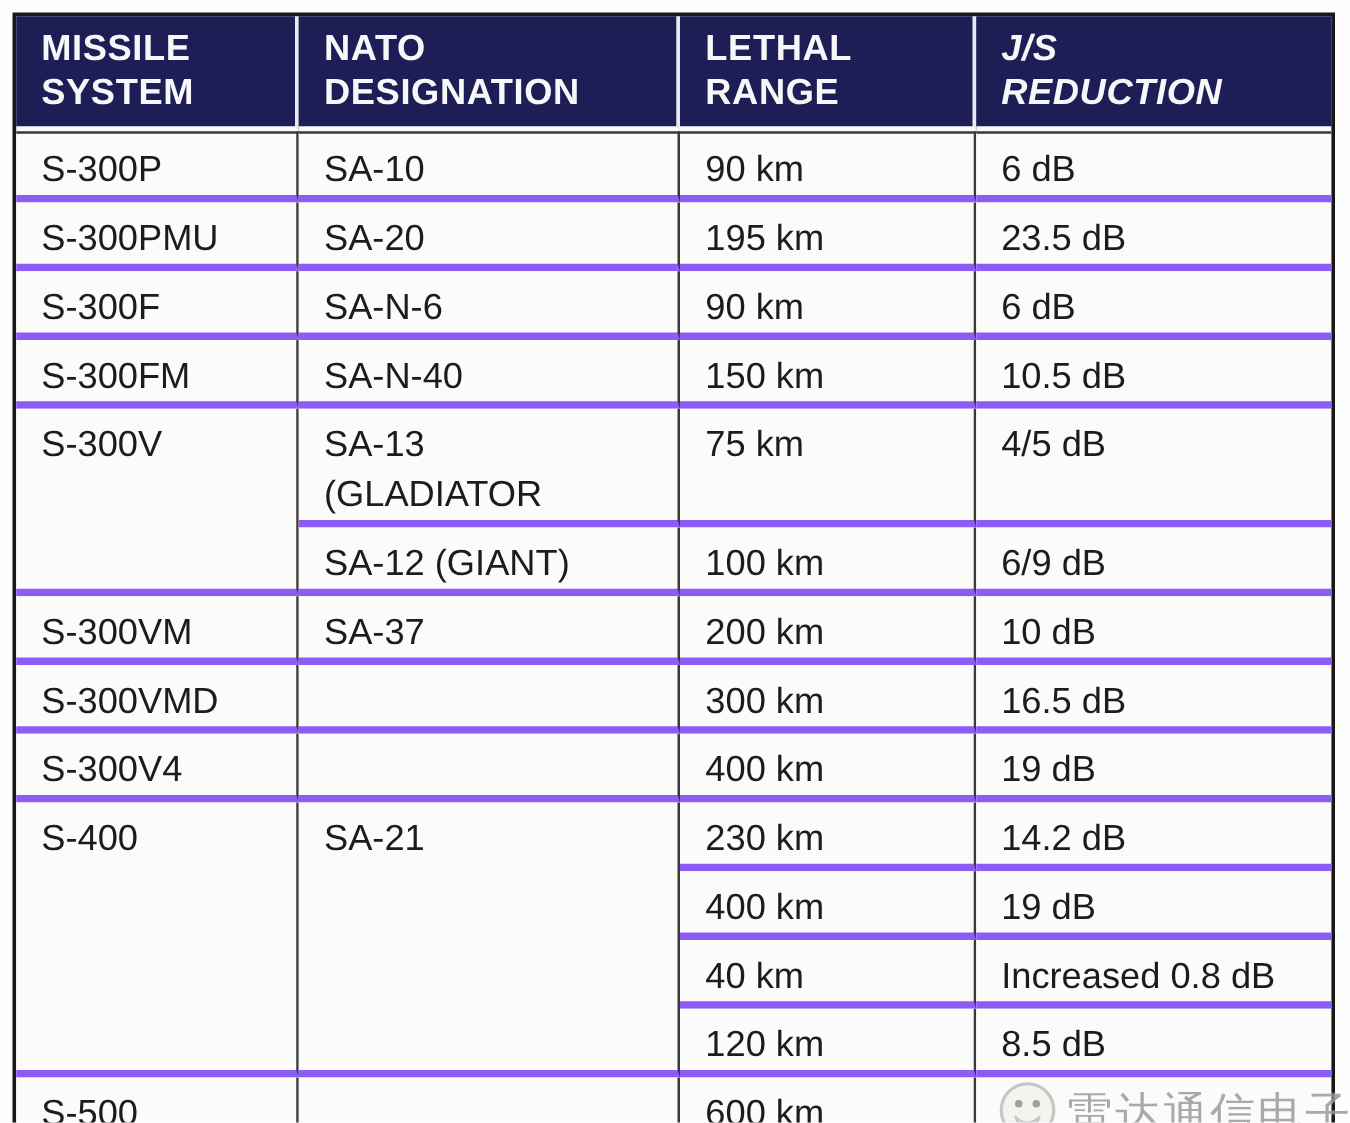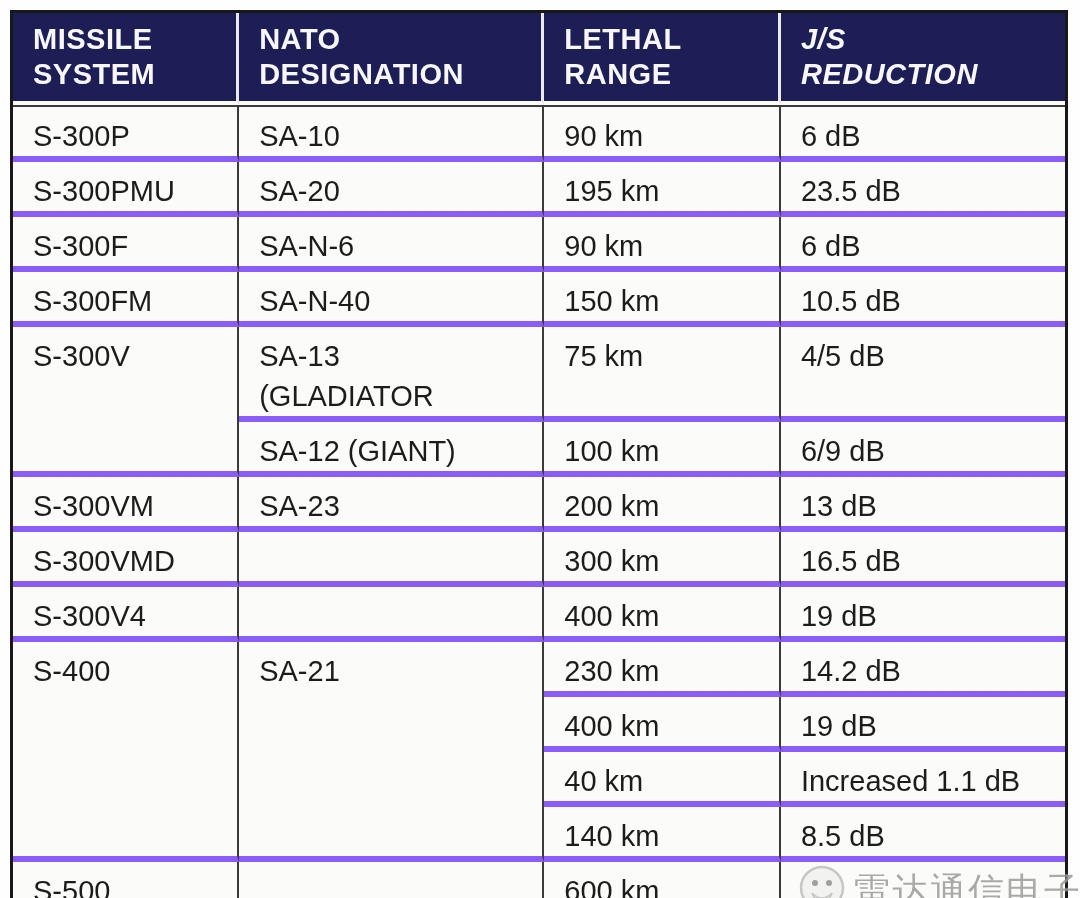--- a/index.html
+++ b/index.html
@@ -138,23 +138,23 @@
         <td>75 km</td>
         <td>4/5 dB</td>
       </tr>
       <tr>
         <td>SA-12 (GIANT)</td>
         <td>100 km</td>
         <td>6/9 dB</td>
       </tr>
       <tr>
         <td>S-300VM</td>
-        <td>SA-23</td>
+        <td>SA-37</td>
         <td>200 km</td>
-        <td>13 dB</td>
+        <td>10 dB</td>
       </tr>
       <tr>
         <td>S-300VMD</td>
         <td></td>
         <td>300 km</td>
         <td>16.5 dB</td>
       </tr>
       <tr>
         <td>S-300V4</td>
         <td></td>
@@ -166,24 +166,24 @@
         <td rowspan="4">SA-21</td>
         <td>230 km</td>
         <td>14.2 dB</td>
       </tr>
       <tr>
         <td>400 km</td>
         <td>19 dB</td>
       </tr>
       <tr>
         <td>40 km</td>
-        <td>Increased 1.1 dB</td>
-      </tr>
-      <tr>
-        <td>140 km</td>
+        <td>Increased 0.8 dB</td>
+      </tr>
+      <tr>
+        <td>120 km</td>
         <td>8.5 dB</td>
       </tr>
       <tr>
         <td>S-500</td>
         <td></td>
         <td>600 km</td>
         <td>
           <span>22.5 dB</span>
           <div class="watermark">
             <svg class="wm-icon" width="58" height="54" viewBox="0 0 58 54" xmlns="http://www.w3.org/2000/svg">

